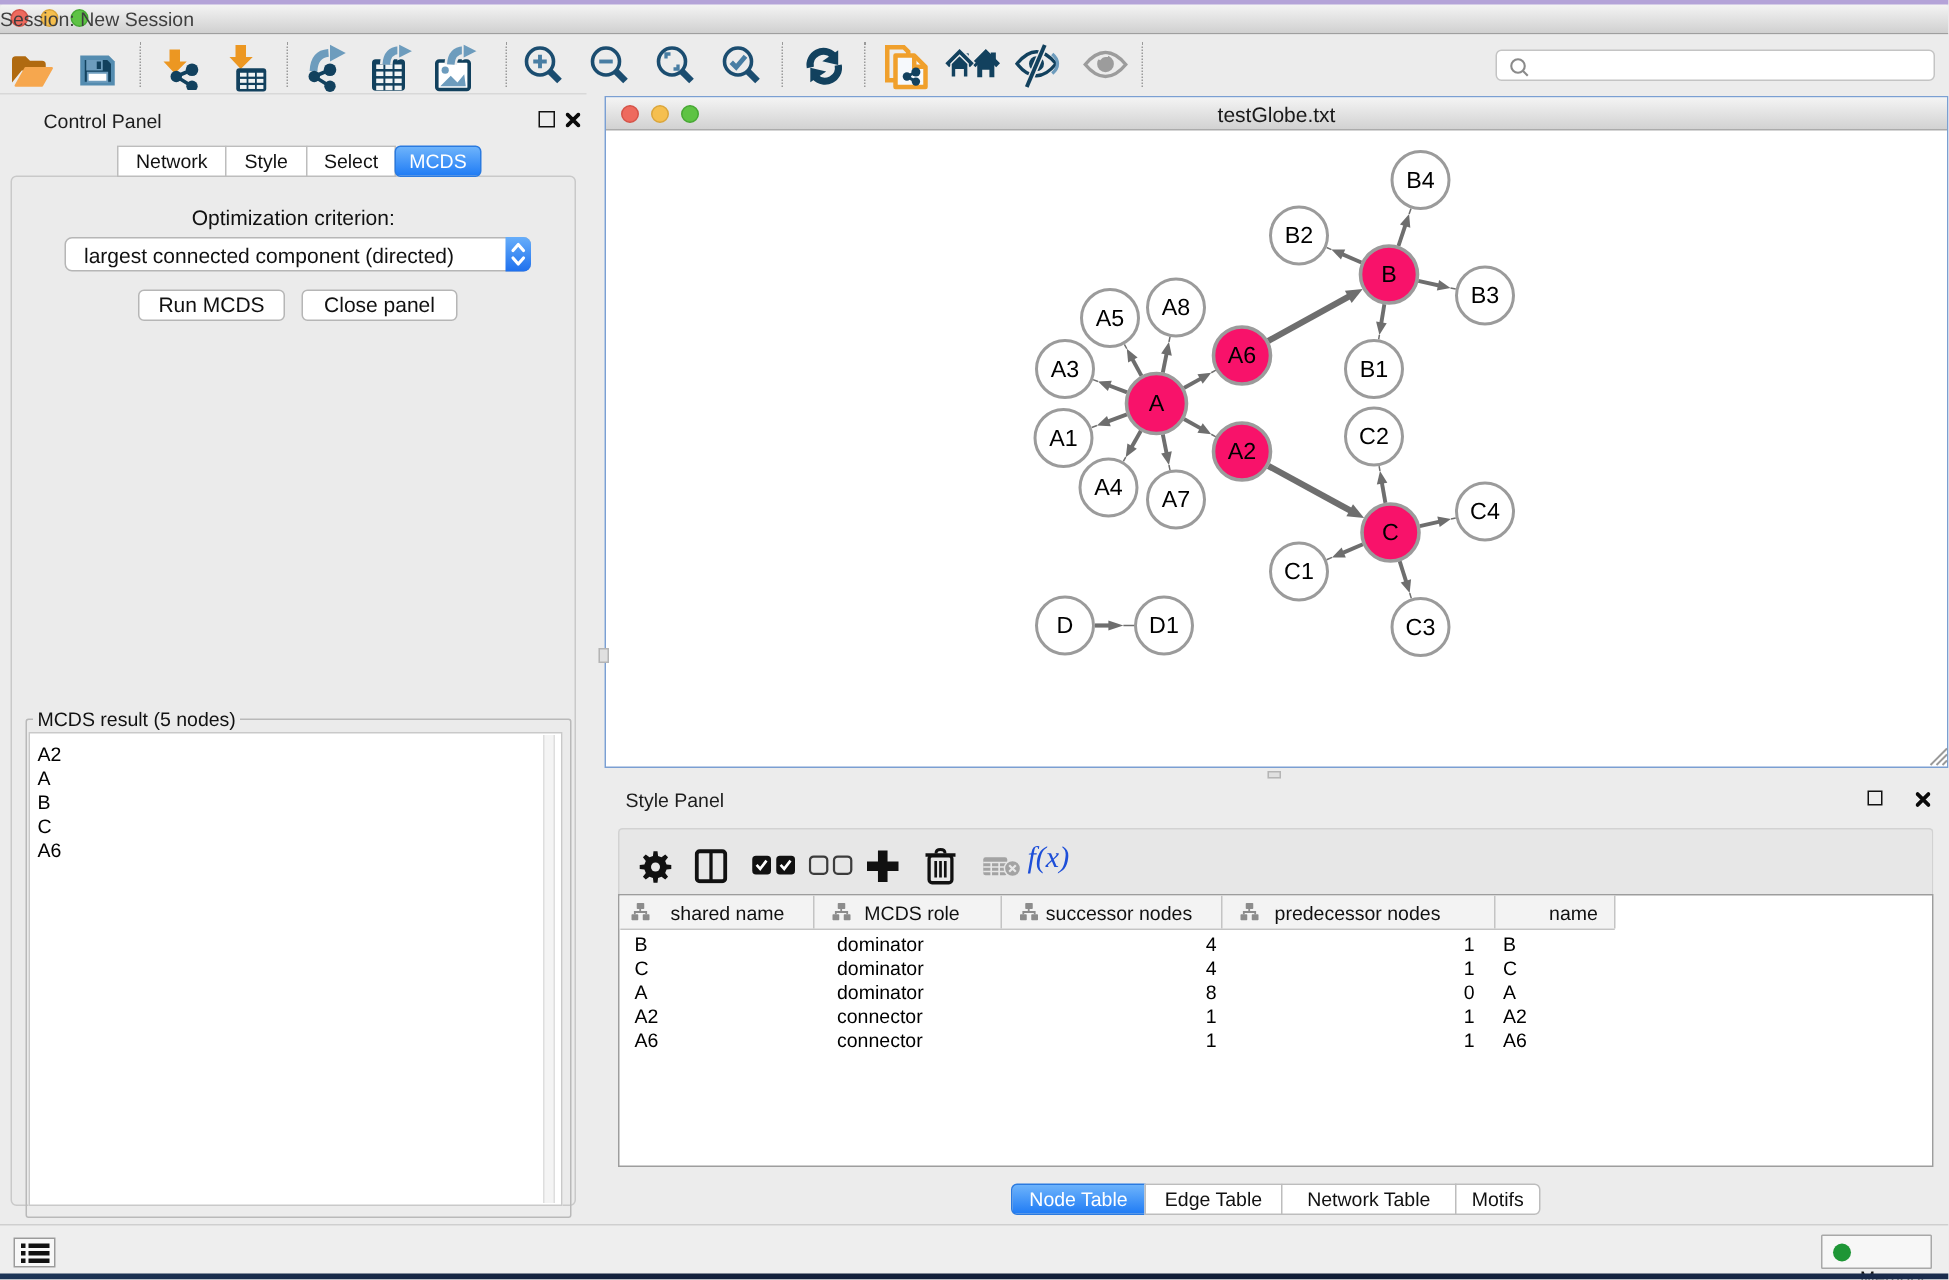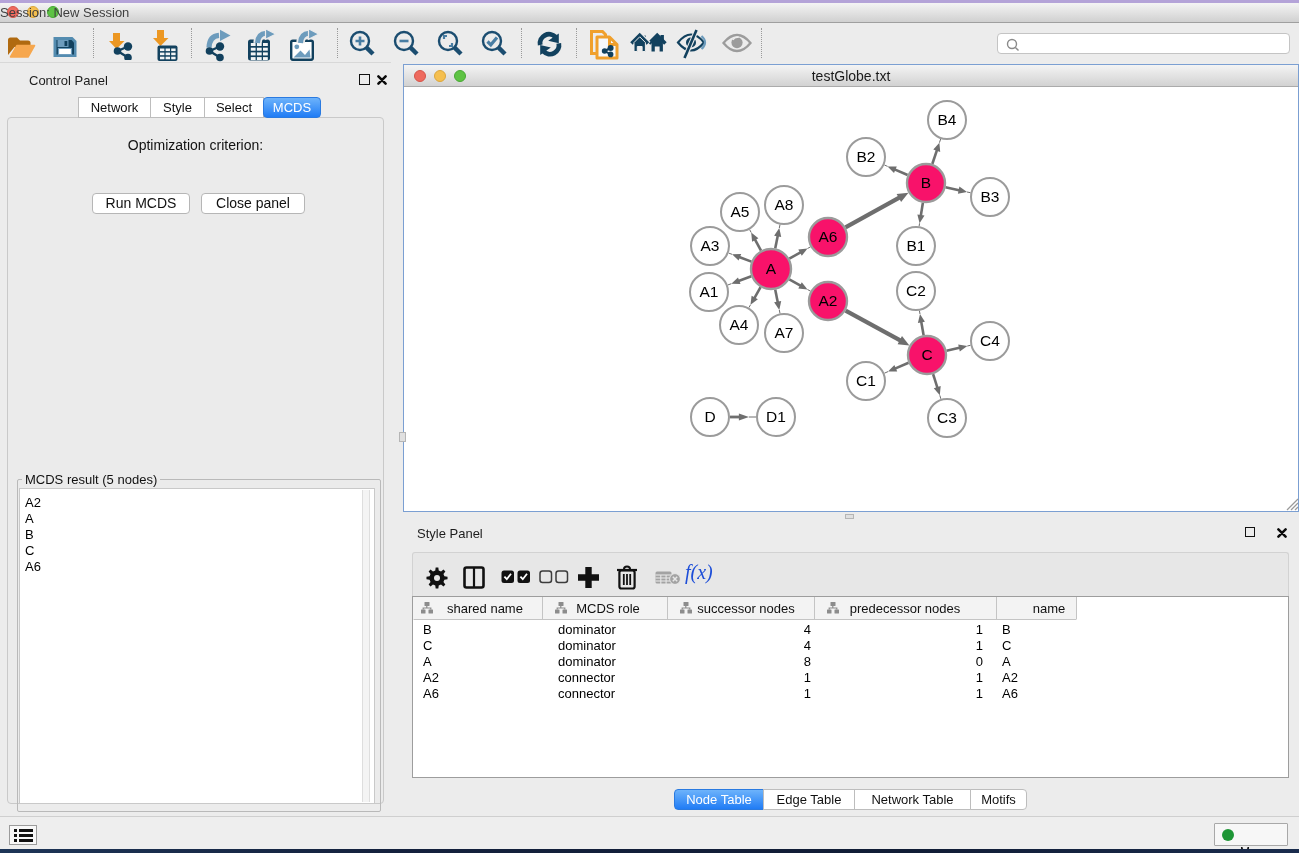--- a/index.html
+++ b/index.html
@@ -240,20 +240,27 @@
       <path d="M1.4 1.4 L8.6 8.6 M8.6 1.4 L1.4 8.6" stroke="#0a0a0a" stroke-width="2.5" stroke-linecap="round"></path>
     </svg>
   <div id="tabpane"></div>
   <div id="tabrow">
     <div class="tab" style="left:0;width:73px;">Network</div>
     <div class="tab" style="left:72px;width:55px;">Style</div>
     <div class="tab" style="left:126px;width:60px;">Select</div>
     <div class="tab sel" style="left:185px;width:58px;">MCDS</div>
   </div>
   <div id="optlabel">Optimization criterion:</div>
+  <div id="dropdown">
+      <span>largest connected component (directed)</span>
+    <div id="ddbtn"><svg width="17" height="23">
+          <path d="M5 9 L8.5 5 L12 9" fill="none" stroke="#fff" stroke-width="2.1" stroke-linecap="round" stroke-linejoin="round"></path>
+          <path d="M5 14 L8.5 18 L12 14" fill="none" stroke="#fff" stroke-width="2.1" stroke-linecap="round" stroke-linejoin="round"></path>
+        </svg></div>
+  </div>
   <div class="pbtn" style="left:92px;width:98px;">Run MCDS</div>
   <div class="pbtn" style="left:201px;width:104px;">Close panel</div>
   <div id="fieldset">
     <div class="fsborder"></div>
     <div class="fslabel">MCDS result (5 nodes)</div>
     <div id="mlist">
       <div class="li" style="top:6px">A2</div>
       <div class="li" style="top:22px">A</div>
       <div class="li" style="top:38px">B</div>
       <div class="li" style="top:54px">C</div>

